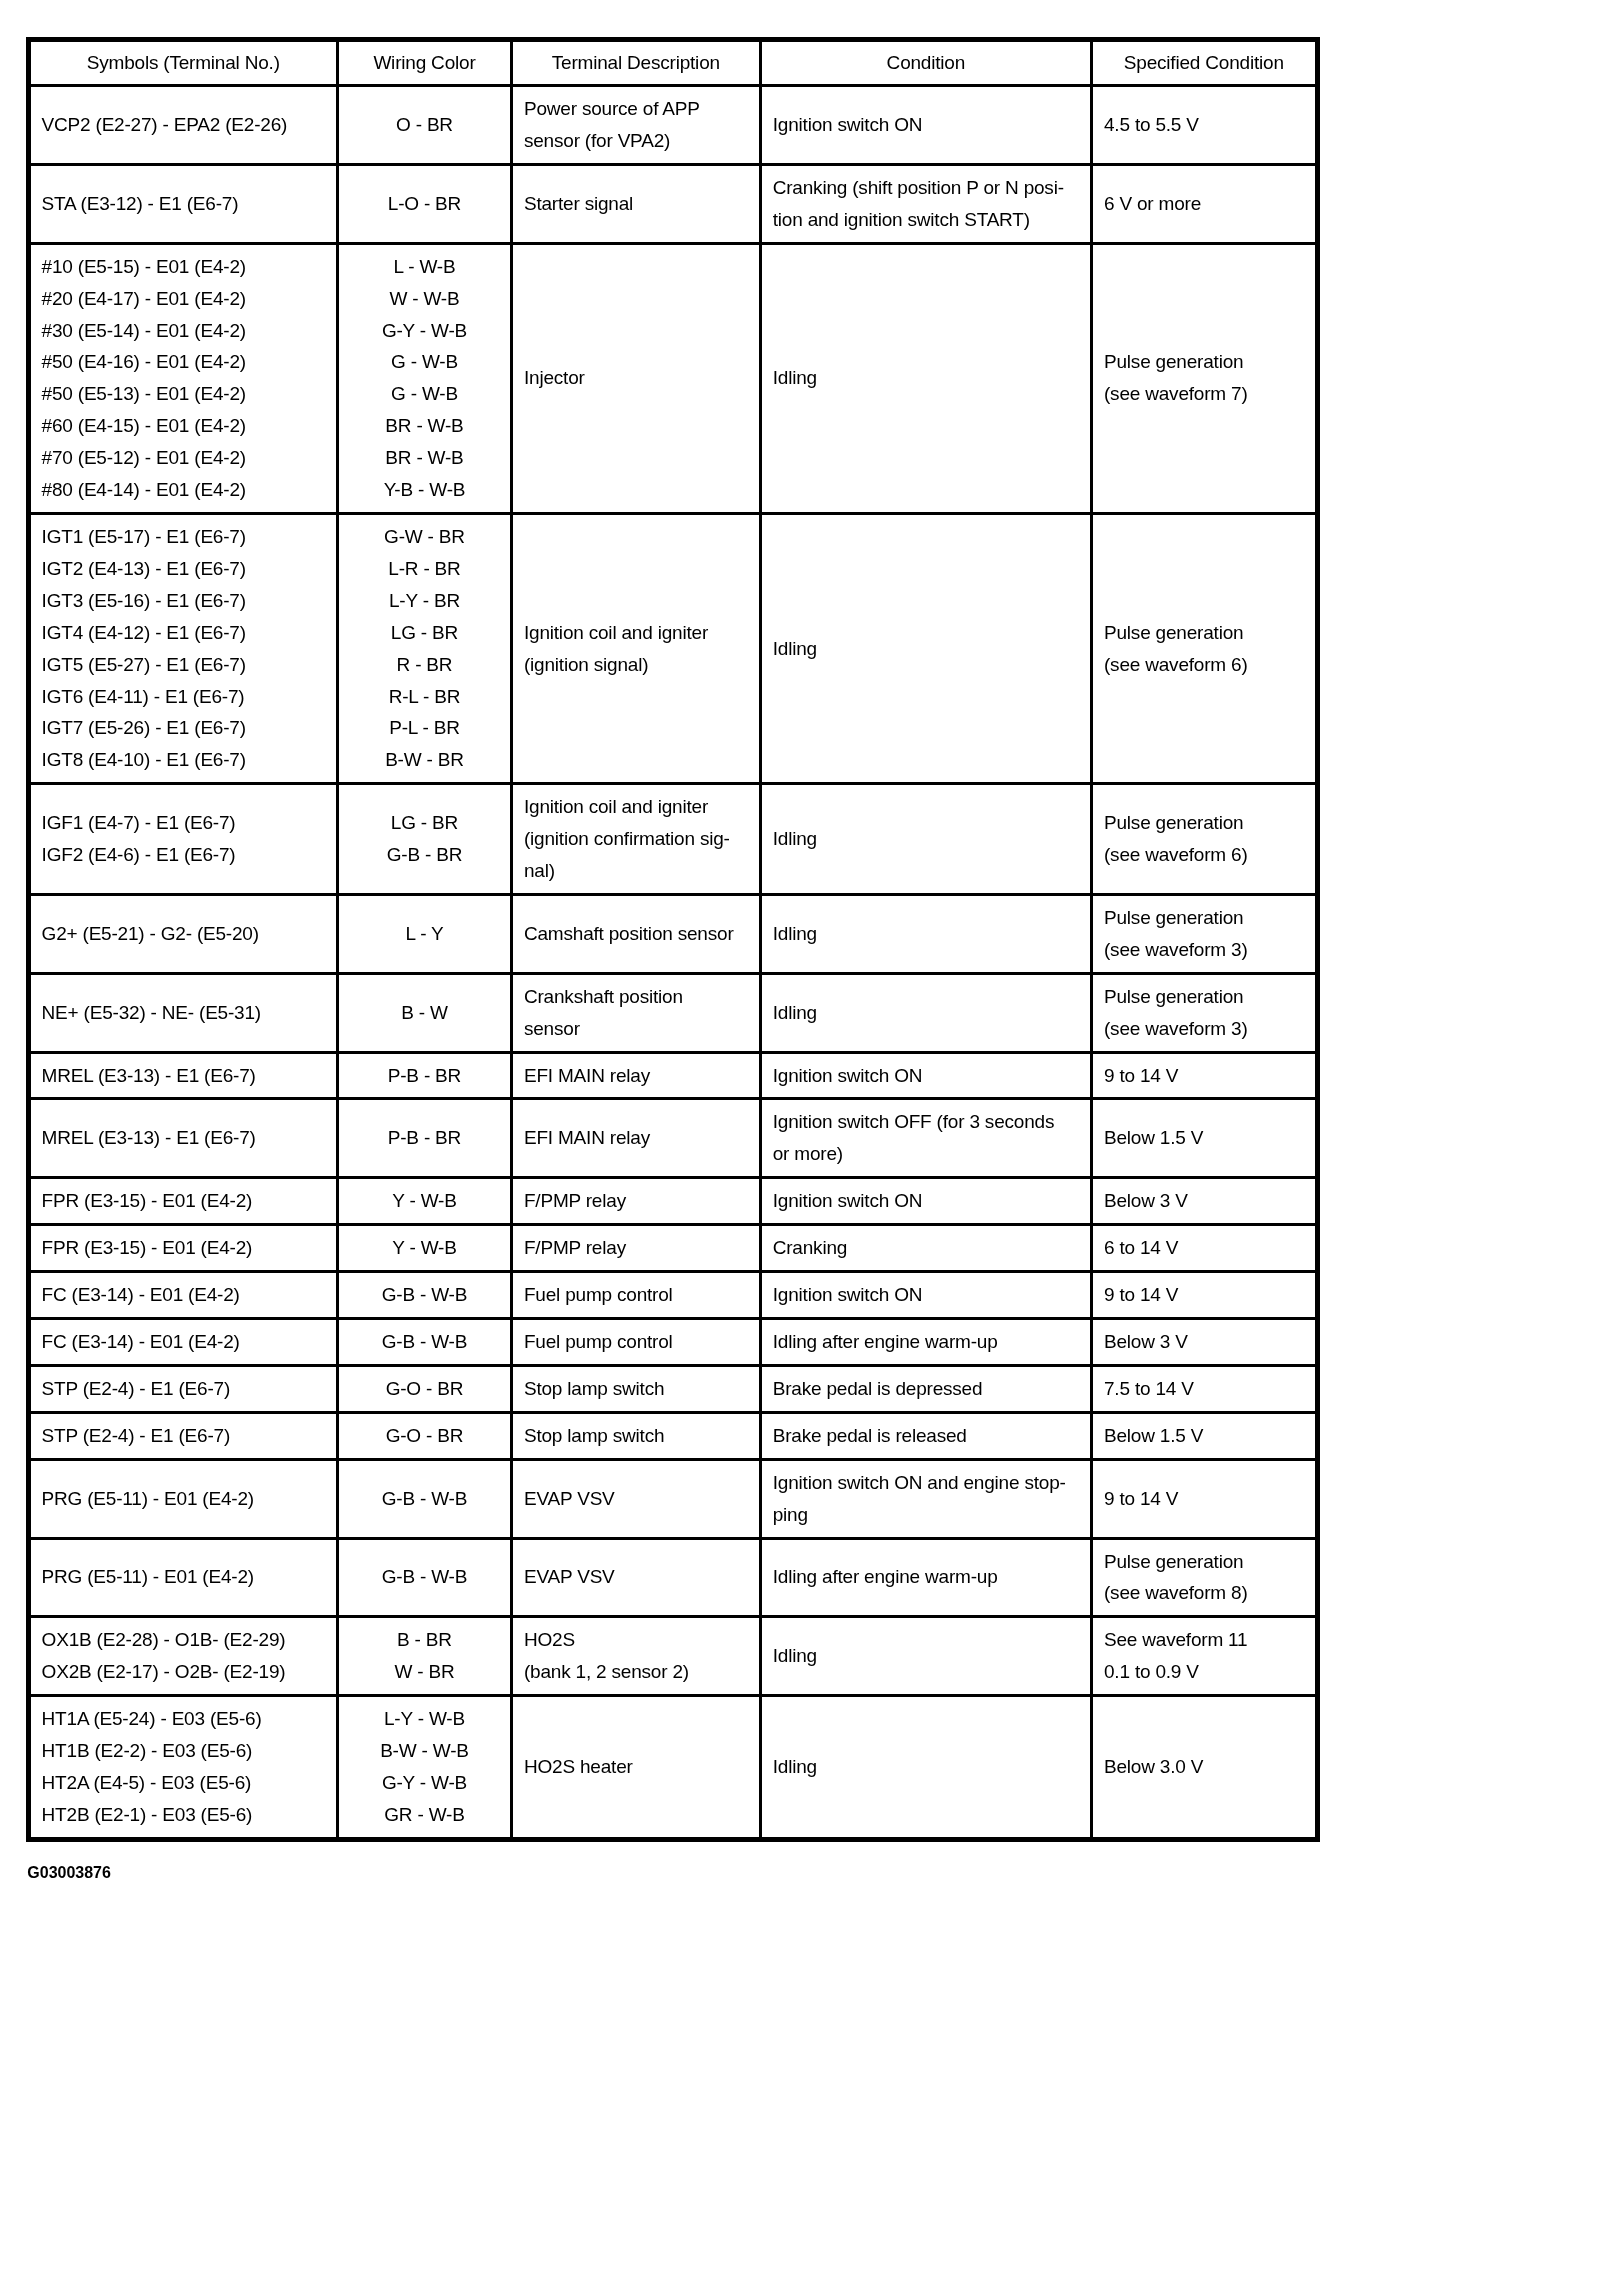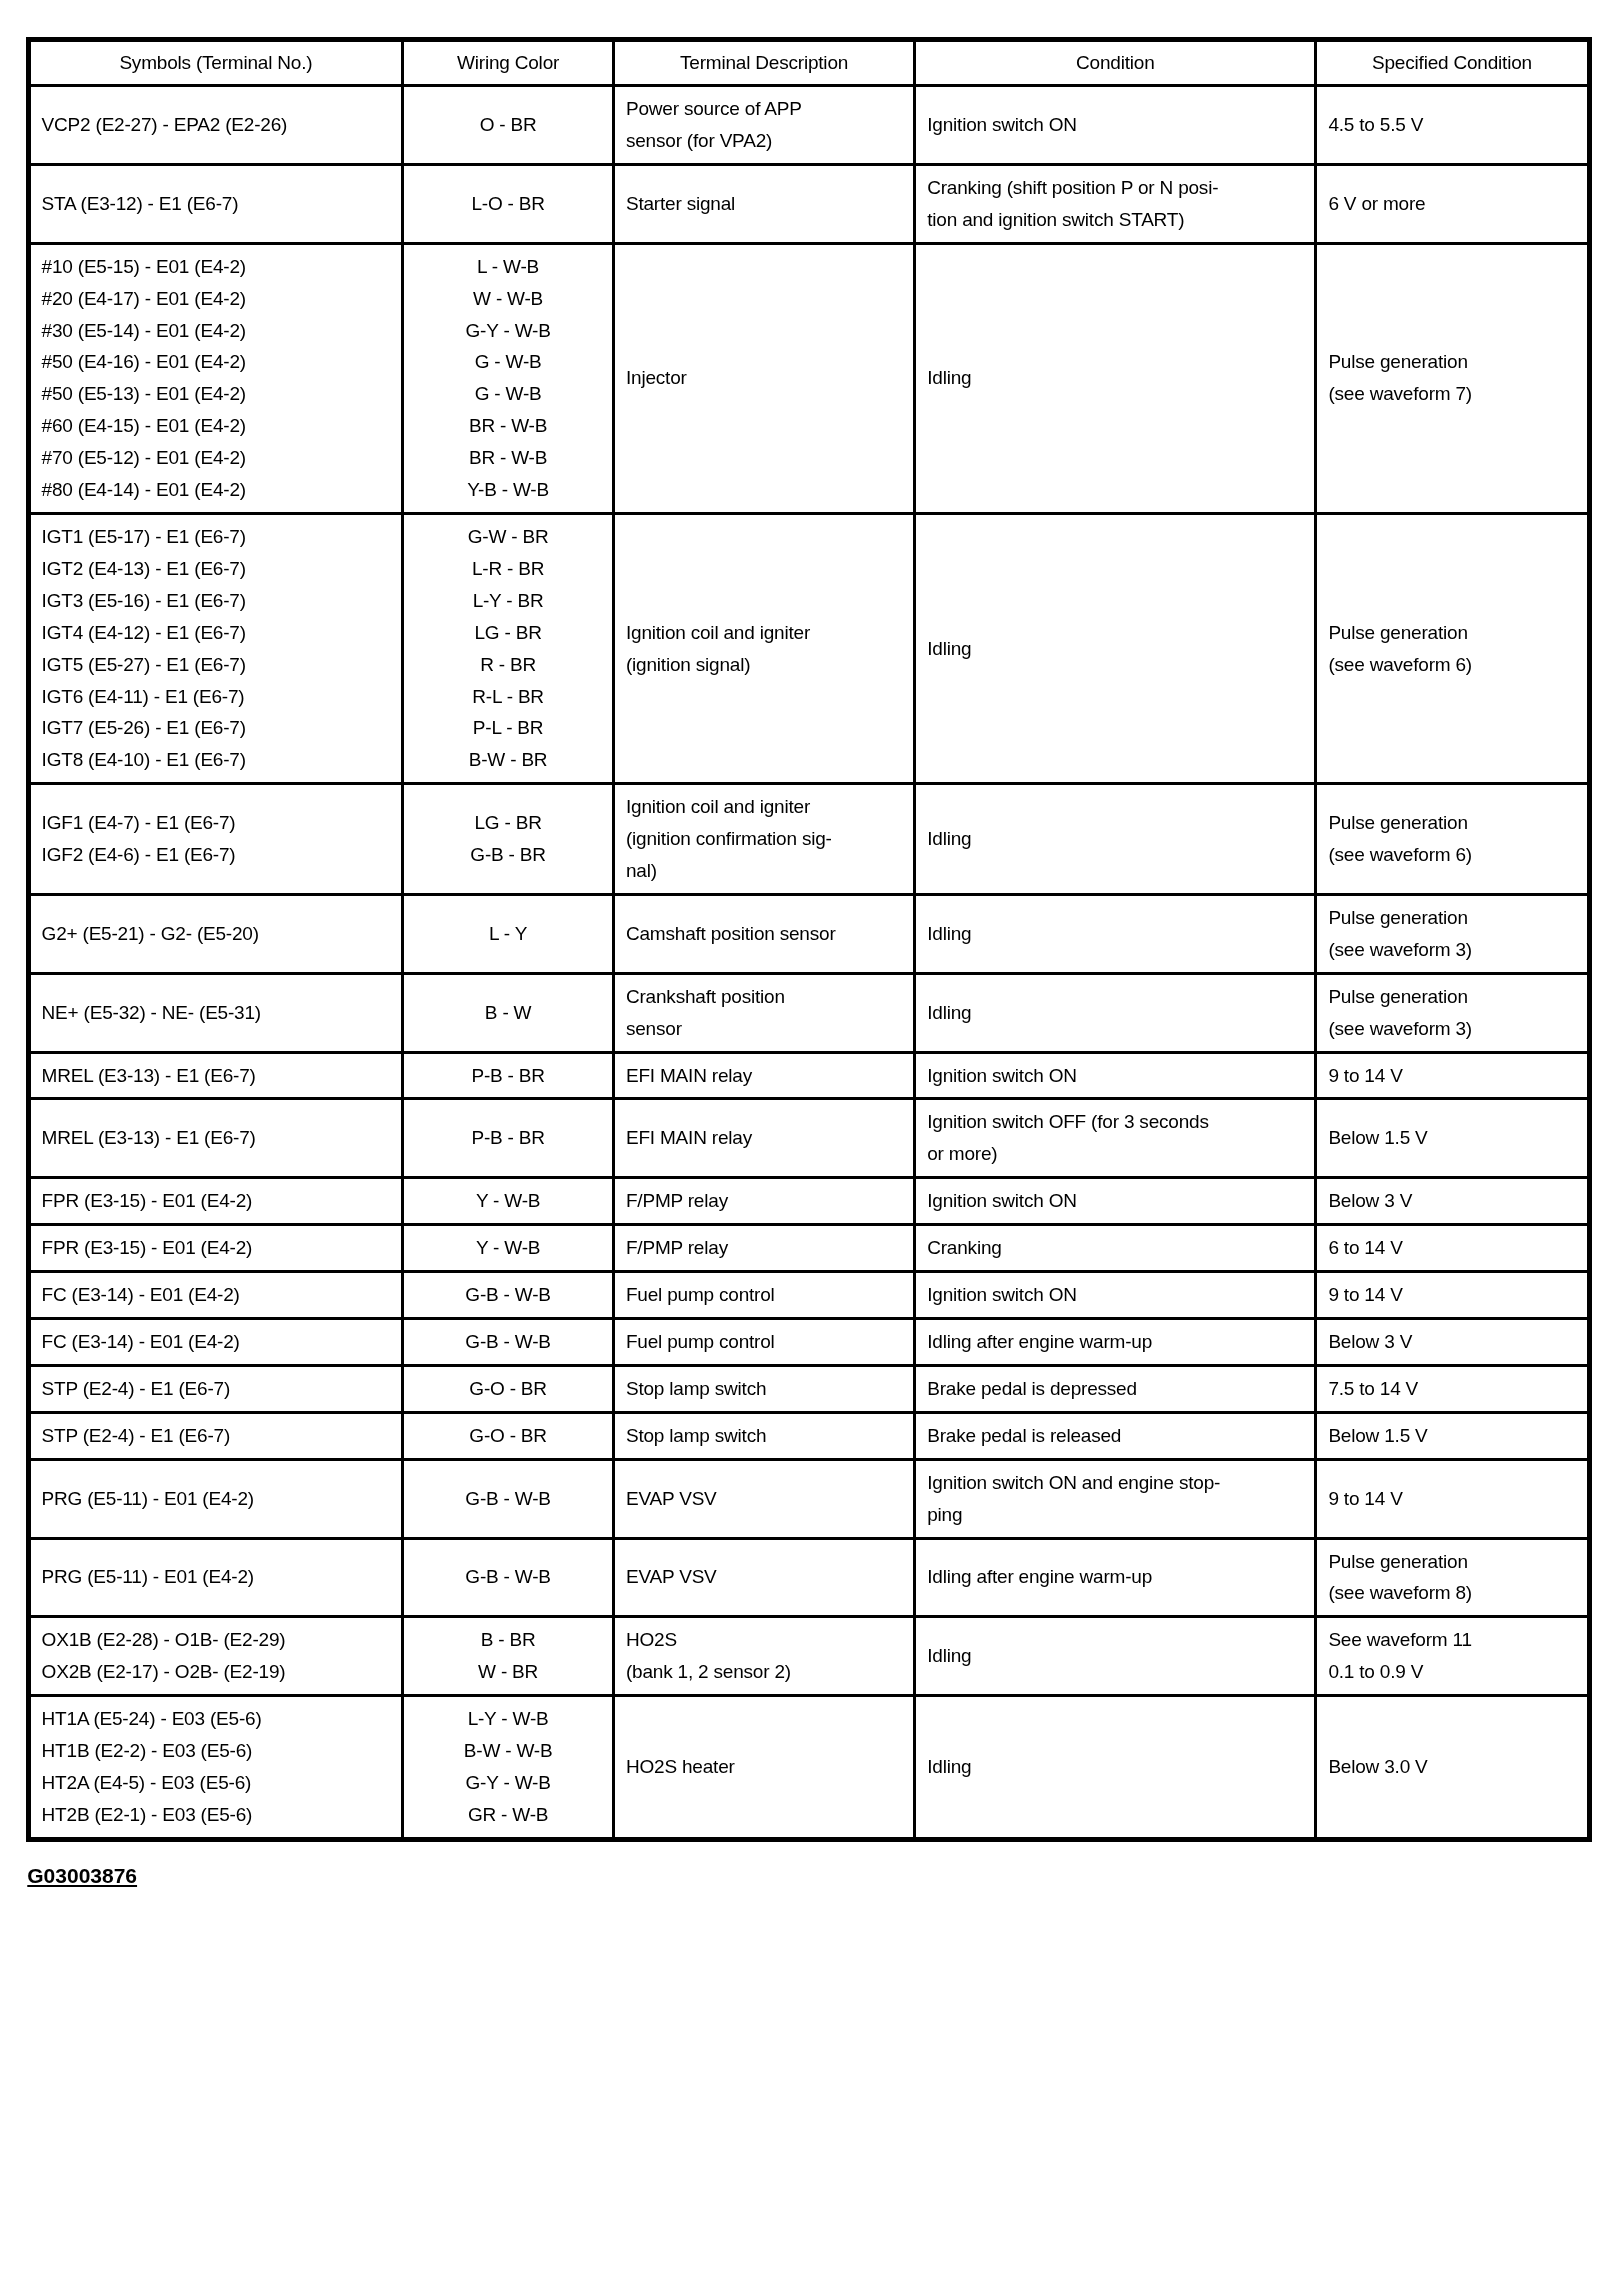--- a/index.html
+++ b/index.html
@@ -13,21 +13,21 @@
     width: 1620px;
     min-height: 2295px;
     box-sizing: border-box;
   }
   .page {
     padding: 37px 27px 0 25.6px;
   }
   table.spec-table {
     border-collapse: collapse;
     table-layout: fixed;
-    width: 1566px;
+    width: 1294px;
     border: 5.1px solid #000;
   }
   .spec-table th,
   .spec-table td {
     border: 3.4px solid #000;
     font-size: 19px;
     letter-spacing: -0.2px;
     line-height: 1.68;
     padding: 6px 11px;
     vertical-align: middle;
@@ -45,24 +45,23 @@
   col.c-spec    { width: 17.5%; }
   td.col-symbols { text-align: left; }
   td.col-wiring  { text-align: center; }
   td.col-desc, td.col-cond, td.col-spec {
     text-align: left;
     white-space: pre-line;
   }
   td .line { white-space: nowrap; }
   .figure-id {
     margin: 22px 0 0 1.7px;
-    font-size: 21px;
+    font-size: 16px;
     font-weight: bold;
     letter-spacing: 0px;
-    text-decoration: underline;
   }
 </style>
 </head>
 <body>
 
 <div class="page">
 
   <table class="spec-table">
     <colgroup>
       <col class="c-symbols">

